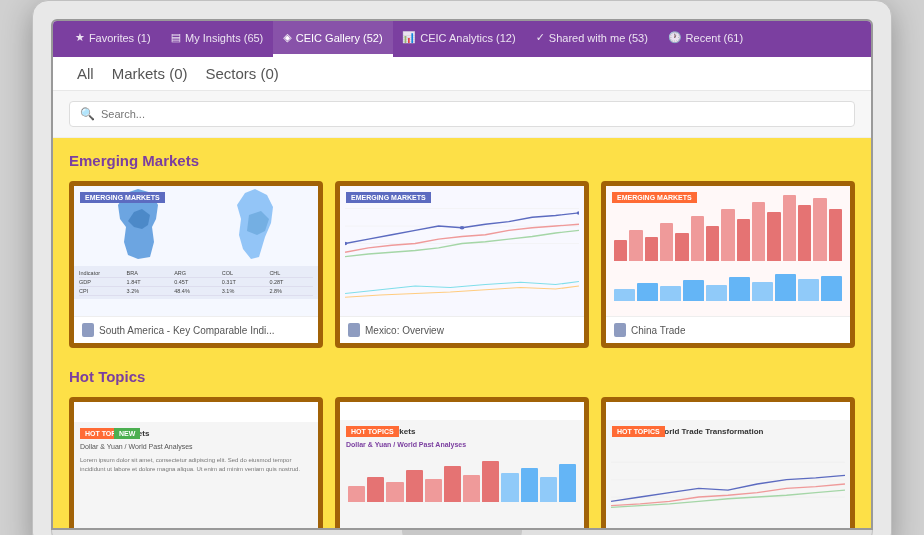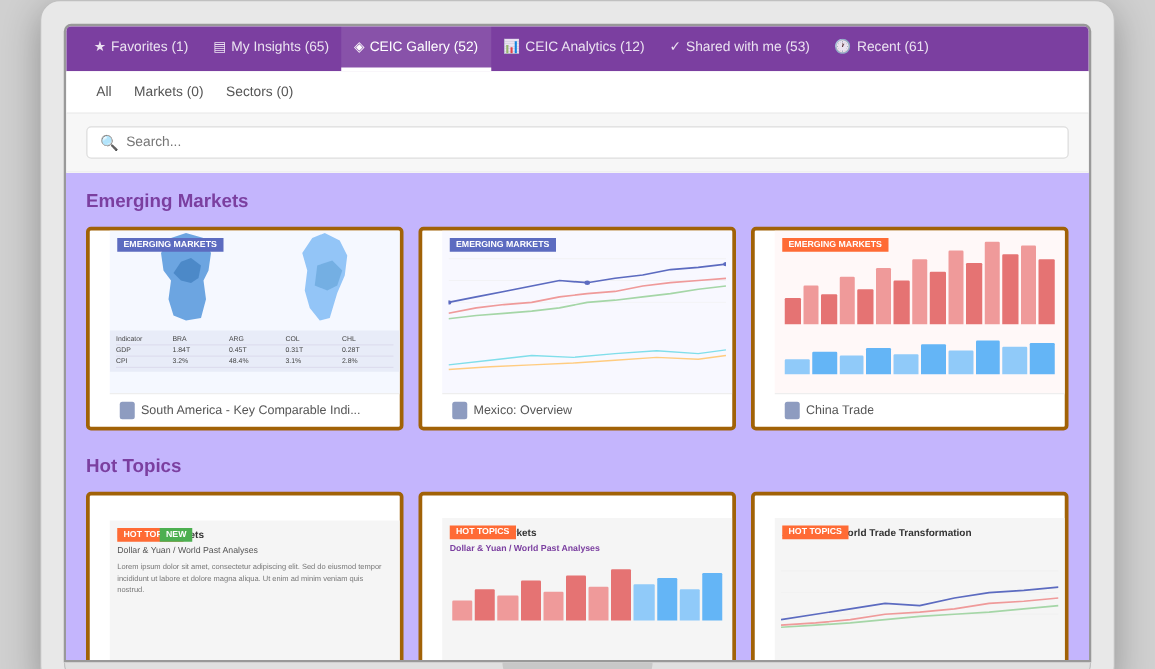--- a/index.html
+++ b/index.html
@@ -81,21 +81,21 @@
       border-bottom: 1px solid #e8e8e8;
       display: flex;
       align-items: center;
       padding: 0 16px;
       height: 34px;
       gap: 2px;
     }
 
     .sub-nav-item {
       padding: 6px 8px;
-      font-size: 11px;
+      font-size: 15px;
       color: #555;
       cursor: pointer;
       white-space: nowrap;
     }
 
     
     .search-container {
       padding: 10px 16px;
       background: #f7f7f7;
       border-bottom: 1px solid #eee;
@@ -121,46 +121,45 @@
       outline: none;
       font-size: 11px;
       color: #999;
       width: 100%;
       background: transparent;
     }
 
     
     .main-content {
       padding: 14px 16px;
-      background: #c4b5fd;
+      background: #fde047;
       overflow-y: auto;
       max-height: 390px;
     }
 
     .section-title {
       font-size: 15px;
       color: #7b3fa0;
       font-weight: bold;
       margin-bottom: 12px;
     }
 
     .cards-grid {
       display: grid;
       grid-template-columns: repeat(3, 1fr);
       gap: 12px;
       margin-bottom: 20px;
     }
 
     .card {
       background: #fff;
-      border: 3px solid #a16207;
+      border: 5px solid #a16207;
       border-radius: 4px;
       overflow: hidden;
       cursor: pointer;
-      padding-left: 16px;
     }
 
     .card-thumbnail {
       width: 100%;
       height: 130px;
       background: #f0f0f0;
       position: relative;
       overflow: hidden;
     }
 

